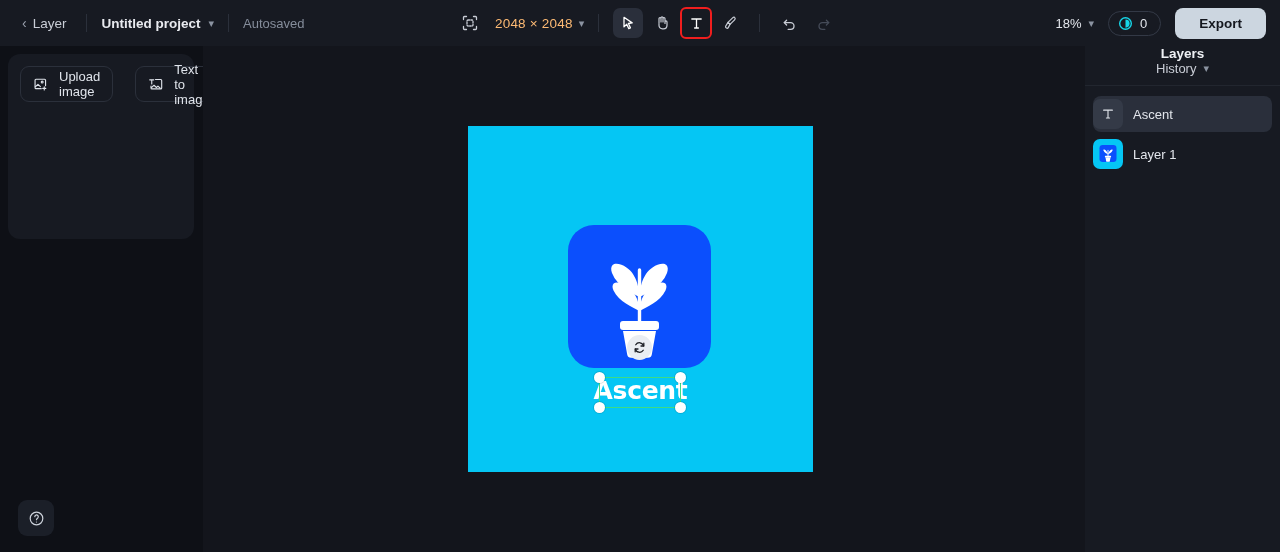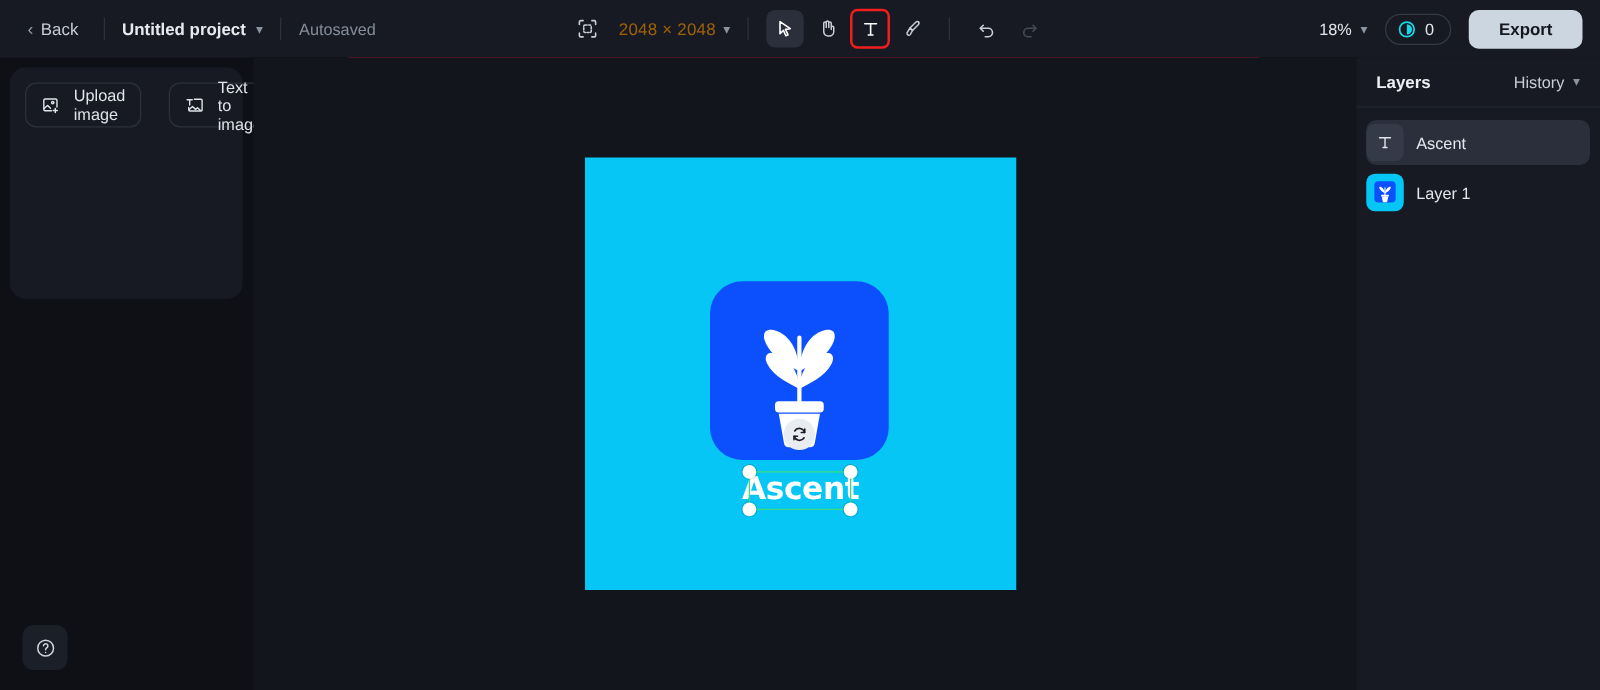--- a/index.html
+++ b/index.html
@@ -35,21 +35,21 @@
     display: flex; align-items: center; gap: 0;
   }
   .icon-btn {
     width: 30px; height: 30px; border-radius: 7px;
     display: flex; align-items: center; justify-content: center;
     cursor: pointer; color: #c9cdd6;
   }
   .icon-btn.active { background: #2a2f3b; color: #ffffff; }
   .icon-btn.sel-red { outline: 2px solid #f01e1e; outline-offset: -1px; border-radius: 5px; }
   .icon-btn.disabled { color: #454b58; cursor: default; }
-  .dim-text { color: #a16207; font-size: 13.5px; letter-spacing: 0.2px; margin: 0 6px 0 10px; }
+  .dim-text { color: #fdba74; font-size: 13.5px; letter-spacing: 0.2px; margin: 0 6px 0 10px; }
 
   .tb-right {
     position: absolute; right: 14px; top: 0; height: 46px;
     display: flex; align-items: center; gap: 14px;
   }
   .zoom-wrap { display: flex; align-items: center; gap: 7px; cursor: pointer; }
   .zoom-val { color: #e3e6ec; font-size: 13px; }
   .credits {
     display: flex; align-items: center; gap: 7px;
     border: 1px solid #333946; border-radius: 20px;
@@ -124,22 +124,22 @@
     cursor: pointer; color: #cfd4dd;
   }
 
   
   .rightpanel {
     position: absolute; right: 0; top: 46px;
     width: 195px; height: 506px;
     background: #171a22;
   }
   .rp-head {
-    height: 40px; display: flex; align-items: center; justify-content: space-between;
-    padding: 0 16px; border-bottom: 1px solid #22262f;
+    height: 40px; display: flex; align-items: center; 
+    padding: 0 16px; border-bottom: 1px solid #22262f; flex-direction: column;
   }
   .rp-title { color: #eef0f4; font-size: 13.5px; font-weight: 700; }
   .rp-history { color: #c9cdd6; font-size: 13px; display: flex; align-items: center; gap: 7px; cursor: pointer; }
   .rp-body { padding: 10px 8px; display: flex; flex-direction: column; gap: 4px; }
   .layer-row {
     height: 36px; display: flex; align-items: center; gap: 10px;
     border-radius: 8px; padding: 0 8px 0 0; cursor: pointer;
   }
   .layer-row.selected { background: #2a2f3b; }
   .layer-thumb {
@@ -198,21 +198,21 @@
 </style>
 </head>
 <body>
 
 <div class="app">
 
   <div class="topbar">
     <div class="tb-left">
       <div class="back-btn">
         <span class="chev">‹</span>
-        <span>Back</span>
+        <span>Layer</span>
       </div>
       <div class="vdiv"></div>
       <div style="display:flex;align-items:center;">
         <span class="proj-name">Untitled project</span>
         <span class="cv-down">▾</span>
       </div>
       <div class="vdiv"></div>
       <span class="autosaved">Autosaved</span>
     </div>
 

